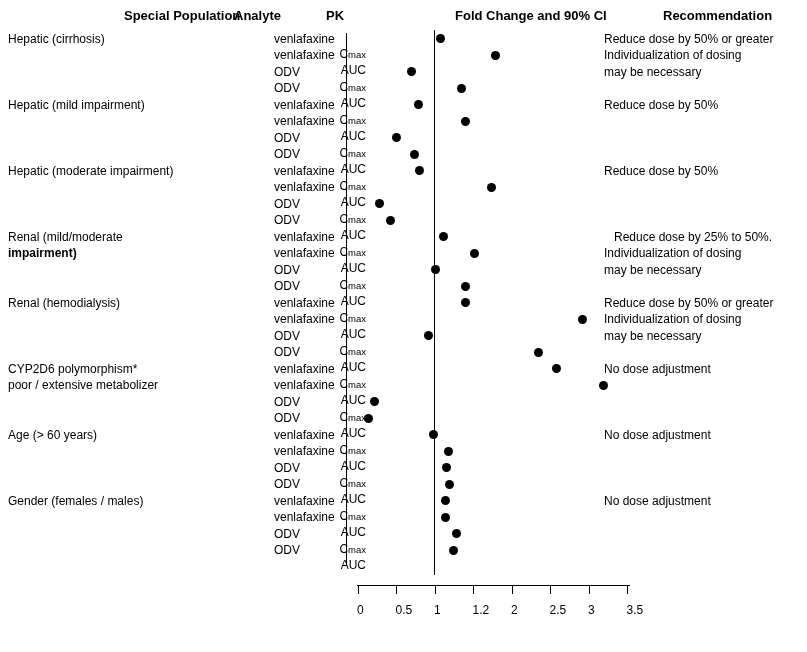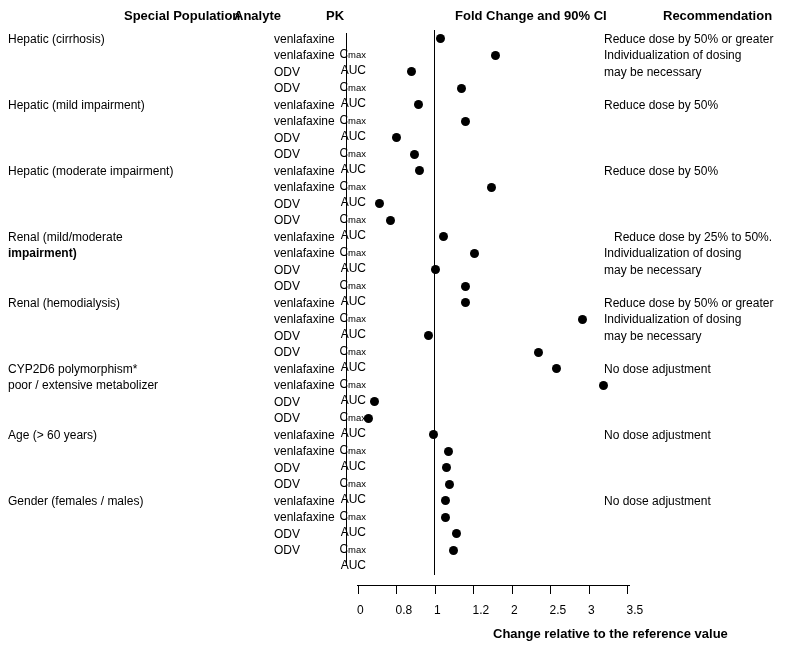--- a/index.html
+++ b/index.html
@@ -150,29 +150,28 @@
       <div class="dot" style="left: 440.51px; top: 512.5px;"></div>
       <div class="cell" style="left: 274px; top: 526.5px;">ODV</div>
       <div class="cell pk" style="left: 300px; top: 526.5px;"><span>C</span><span class="pksub">max</span></div>
       <div class="dot" style="left: 452.06px; top: 529px;"></div>
       <div class="cell" style="left: 274px; top: 543px;">ODV</div>
       <div class="cell pk" style="left: 300px; top: 543px;">AUC</div>
       <div class="dot" style="left: 448.98px; top: 545.5px;"></div>
       <div class="tick" style="left: 357.5px; top: 585px;"></div>
       <div class="ticklabel" style="left: 357px; top: 604px;">0</div>
       <div class="tick" style="left: 396px; top: 585px;"></div>
-      <div class="ticklabel" style="left: 395.5px; top: 604px;">0.8</div>
+      <div class="ticklabel" style="left: 395.5px; top: 604px;">0.5</div>
       <div class="tick" style="left: 434.5px; top: 585px;"></div>
       <div class="ticklabel" style="left: 434px; top: 604px;">1</div>
       <div class="tick" style="left: 473px; top: 585px;"></div>
       <div class="ticklabel" style="left: 472.5px; top: 604px;">1.2</div>
       <div class="tick" style="left: 511.5px; top: 585px;"></div>
       <div class="ticklabel" style="left: 511px; top: 604px;">2</div>
       <div class="tick" style="left: 550px; top: 585px;"></div>
       <div class="ticklabel" style="left: 549.5px; top: 604px;">2.5</div>
       <div class="tick" style="left: 588.5px; top: 585px;"></div>
       <div class="ticklabel" style="left: 588px; top: 604px;">3</div>
       <div class="tick" style="left: 627px; top: 585px;"></div>
       <div class="ticklabel" style="left: 626.5px; top: 604px;">3.5</div>
     </div>
 
-  <span class="axis-title">Change relative to the reference value</span>
 </div>
 
 </body></html>

